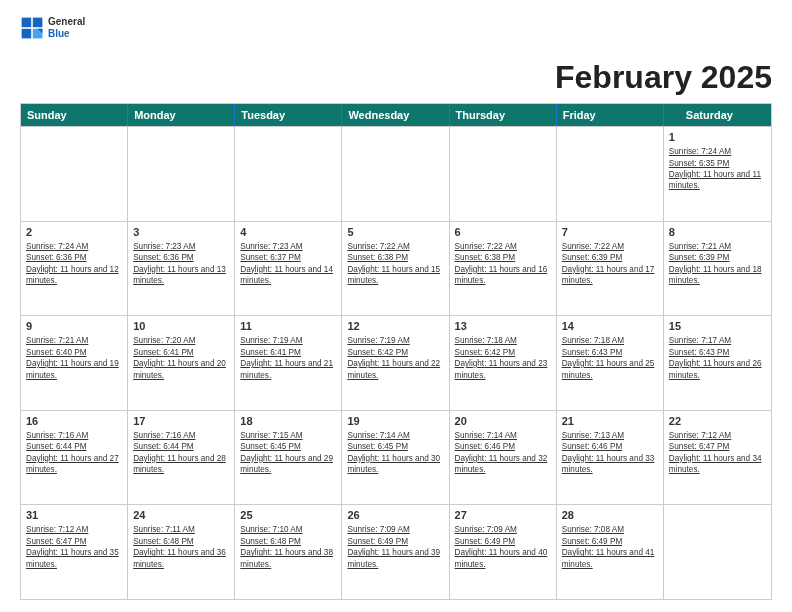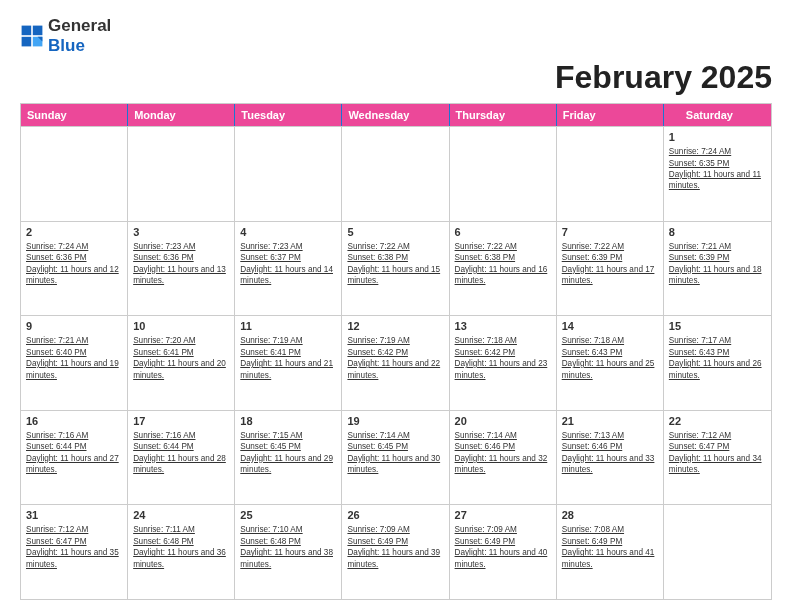--- a/index.html
+++ b/index.html
@@ -22,21 +22,21 @@
       justify-content: space-between;
       align-items: flex-start;
       margin-bottom: 8px;
     }
     .logo {
       display: flex;
       align-items: center;
       gap: 4px;
     }
     .logo-text {
-      font-size: 17px;
+      font-size: 10px;
       color: #333;
       line-height: 1.2;
     }
     .logo-text .general { font-weight: bold; }
     .logo-text .blue { color: #1565c0; font-weight: bold; }
     .logo-icon {
       width: 24px;
       height: 24px;
     }
     .title-block {
@@ -54,21 +54,21 @@
     }
     .calendar {
       flex: 1;
       border: 1px solid #ccc;
       display: flex;
       flex-direction: column;
     }
     .cal-header-row {
       display: grid;
       grid-template-columns: repeat(7, 1fr);
-      background: #ec4899;
+      background: #0f766e;
     }
     .cal-header-cell {
       color: #fff;
       font-size: 11px;
       font-weight: bold;
       padding: 5px 6px;
       text-align: left;
       border-right: 1px solid #1976d2;
     }
     .cal-header-cell:last-child { border-right: none; margin-left: 16px; }

